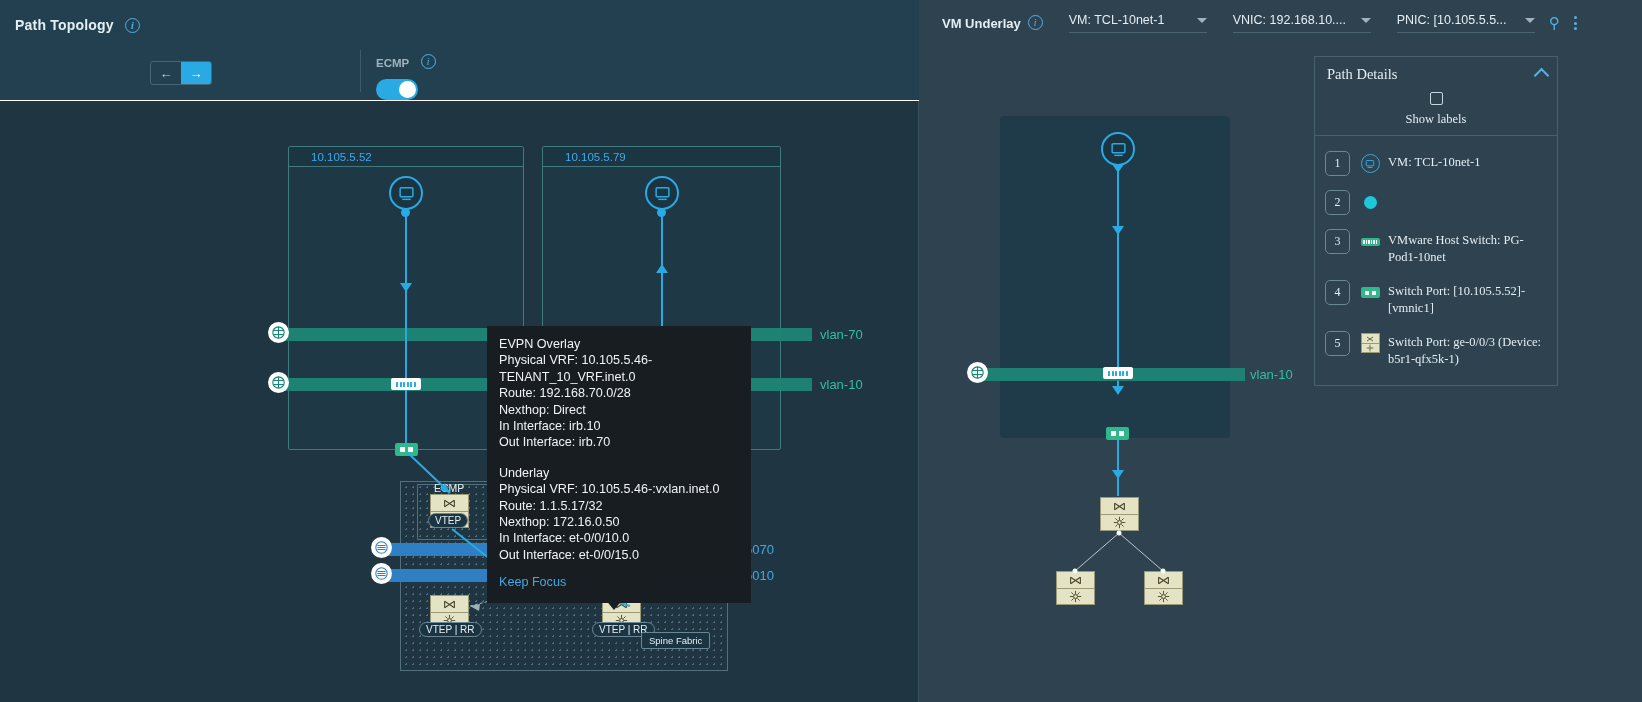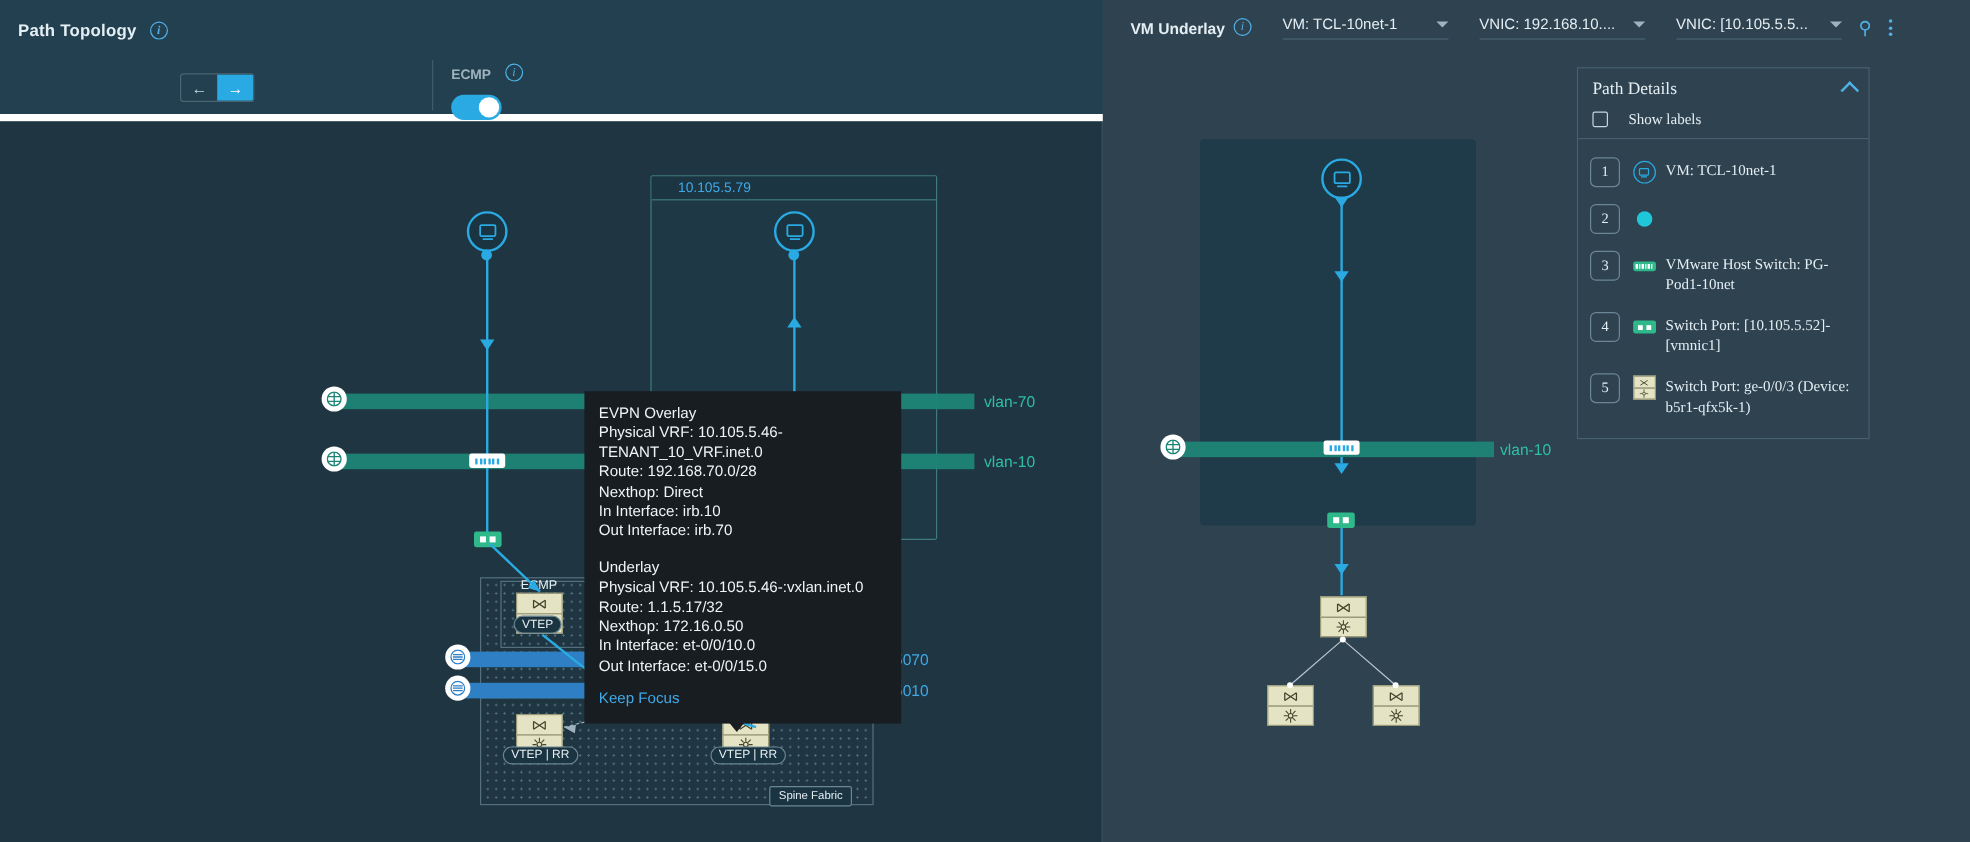--- a/index.html
+++ b/index.html
@@ -14,21 +14,21 @@
 
   
   .left-panel {
     position: absolute; left: 0; top: 0; width: 919px; height: 702px;
     background: #1f3642;
     border-right: 1px solid #3a5260;
   }
   .left-header {
     position: absolute; left: 0; top: 0; width: 919px; height: 101px;
     background: #234050;
-    border-bottom: 6px solid #ffffff;
+    border-bottom: 1px solid #ffffff;
   }
   .panel-title {
     position: absolute; left: 15px; top: 17px;
     font-size: 14px; font-weight: bold; color: #e4eef3;
     letter-spacing: .2px;
   }
   .info-icon {
     display: inline-flex; align-items: center; justify-content: center;
     width: 15px; height: 15px; border-radius: 50%;
     border: 1px solid #4fb3e8; color: #4fb3e8;
@@ -217,21 +217,21 @@
   }
   .dc-head {
     padding: 9px 12px 8px 12px; border-bottom: 1px solid #46606e; position: relative;
   }
   .dc-title { font-size: 14.5px; color: #e4eef3; }
   .dc-chevron {
     position: absolute; right: 10px; top: 13px; width: 11px; height: 11px;
     border-left: 2px solid #4fb3e8; border-top: 2px solid #4fb3e8;
     transform: rotate(45deg);
   }
-  .dc-check { display: flex; align-items: center; gap: 17px; margin-top: 9px; }
+  .dc-check { display: flex; align-items: center; gap: 7px; margin-top: 9px; flex-direction: column; }
   .dc-check .box { width: 13px; height: 13px; border: 1.5px solid #c6d6de; border-radius: 2px; }
   .dc-check .lbl { font-size: 12.5px; color: #e4eef3; }
   .dc-list { padding: 8px 0 10px 0; }
   .dc-item { display: flex; align-items: flex-start; padding: 7px 10px 7px 10px; }
   .dc-num {
     flex: 0 0 auto; width: 25px; height: 25px; border-radius: 5px;
     border: 1px solid #6b8795; color: #e4eef3; font-size: 12px;
     display: flex; align-items: center; justify-content: center; margin-right: 9px;
   }
   .dc-ico {
@@ -281,20 +281,23 @@
         <span class="ecmp-label">ECMP</span>
         <span class="info-icon">i</span>
         <div class="switch">
             <div class="knob"></div>
           </div>
       </div>
     </div>
 
     <div class="topo-left">
 
+      <div class="host-box" id="hostA">
+        <div class="hb-title">10.105.5.52</div>
+      </div>
       <div class="host-box" id="hostB">
         <div class="hb-title">10.105.5.79</div>
       </div>
 
       <div class="vlan-bar" style="left:276px; top:227px; width:536px;"></div>
       <div class="vlan-icon" style="left:268px; top:221px;">
         <svg viewBox="0 0 16 16">
             <circle cx="8" cy="8" r="7" fill="none" stroke="#1d8576" stroke-width="1.4"></circle>
             <line x1="1.5" y1="5.5" x2="14.5" y2="5.5" stroke="#1d8576" stroke-width="1.4"></line>
             <line x1="1.5" y1="10.5" x2="14.5" y2="10.5" stroke="#1d8576" stroke-width="1.4"></line>
@@ -426,21 +429,21 @@
           </div>
         <div class="bot">
             <svg viewBox="0 0 16 16">
               <circle cx="8" cy="8" r="2.4" fill="none" stroke="#44442e" stroke-width="1.2"></circle>
               <path d="M8 1 L8 5 M8 11 L8 15 M1 8 L5 8 M11 8 L15 8 M3 3 L5.7 5.7 M10.3 10.3 L13 13 M13 3 L10.3 5.7 M5.7 10.3 L3 13" stroke="#44442e" stroke-width="1.1"></path>
             </svg>
           </div>
       </div>
       <div class="node-tag" style="left:592px; top:521px;">VTEP | RR</div>
 
-      <div class="spine-tag" style="left:641px; top:531px;margin-top:23px;">Spine Fabric</div>
+      <div class="spine-tag" style="left:641px; top:531px;">Spine Fabric</div>
 
       <svg style="position:absolute; left:0; top:0; width:919px; height:601px; pointer-events:none;">
         <line x1="408" y1="352" x2="450" y2="392" stroke="#2aaae2" stroke-width="2"></line>
         <polygon points="450,392 440,389 445,382" fill="#2aaae2"></polygon>
         <line x1="452" y1="428" x2="500" y2="466" stroke="#2aaae2" stroke-width="2"></line>
         <line x1="500" y1="466" x2="630" y2="505" stroke="#2aaae2" stroke-width="2"></line>
         <line x1="470" y1="505" x2="610" y2="470" stroke="#9fb3bf" stroke-width="1" stroke-dasharray="3,2"></line>
         <polygon points="470,505 480,503 479,510" fill="#9fb3bf"></polygon>
       </svg>
     </div>
@@ -472,21 +475,21 @@
 
       <div class="dropdown">
         <span>VM: TCL-10net-1</span>
         <span class="caret2"></span>
       </div>
       <div class="dropdown">
         <span>VNIC: 192.168.10....</span>
         <span class="caret2"></span>
       </div>
       <div class="dropdown">
-        <span>VNIC: [10.105.5.5...</span>
+        <span>PNIC: [10.105.5.5...</span>
         <span class="caret2"></span>
       </div>
 
       <span class="hdr-icon">⚲</span>
       <span class="kebab">
           <i></i>
           <i></i>
           <i></i>
         </span>
     </div>

